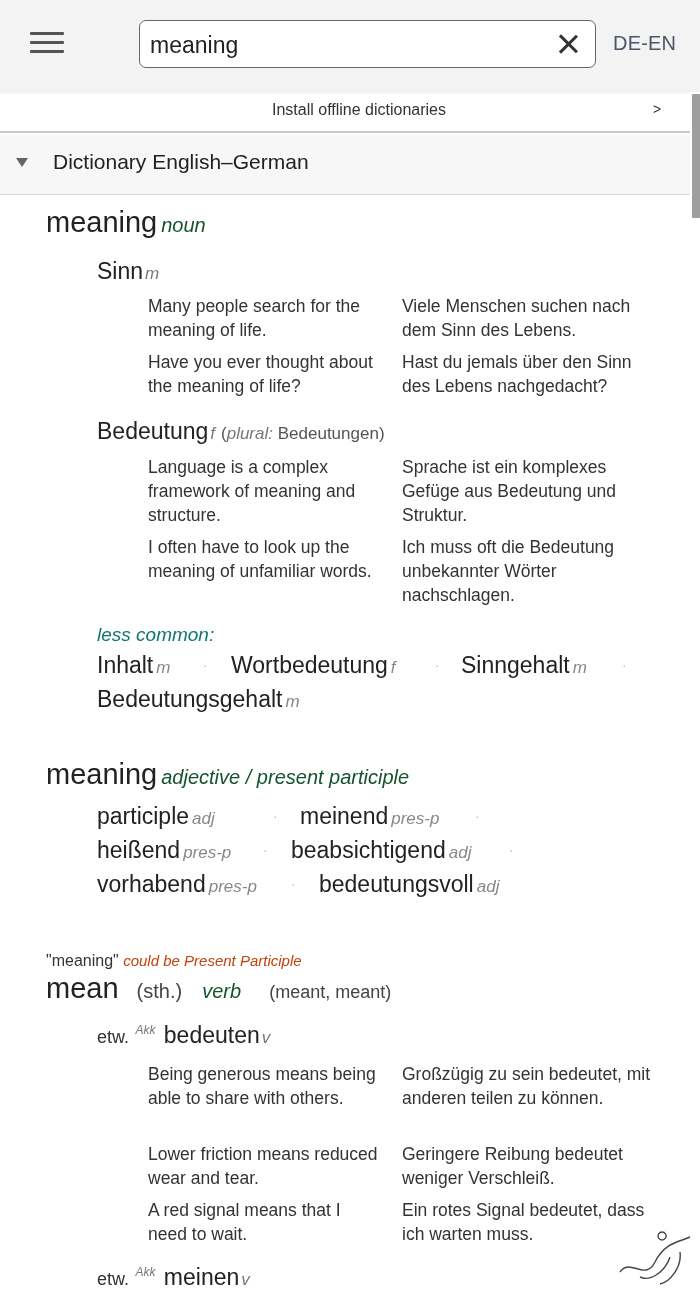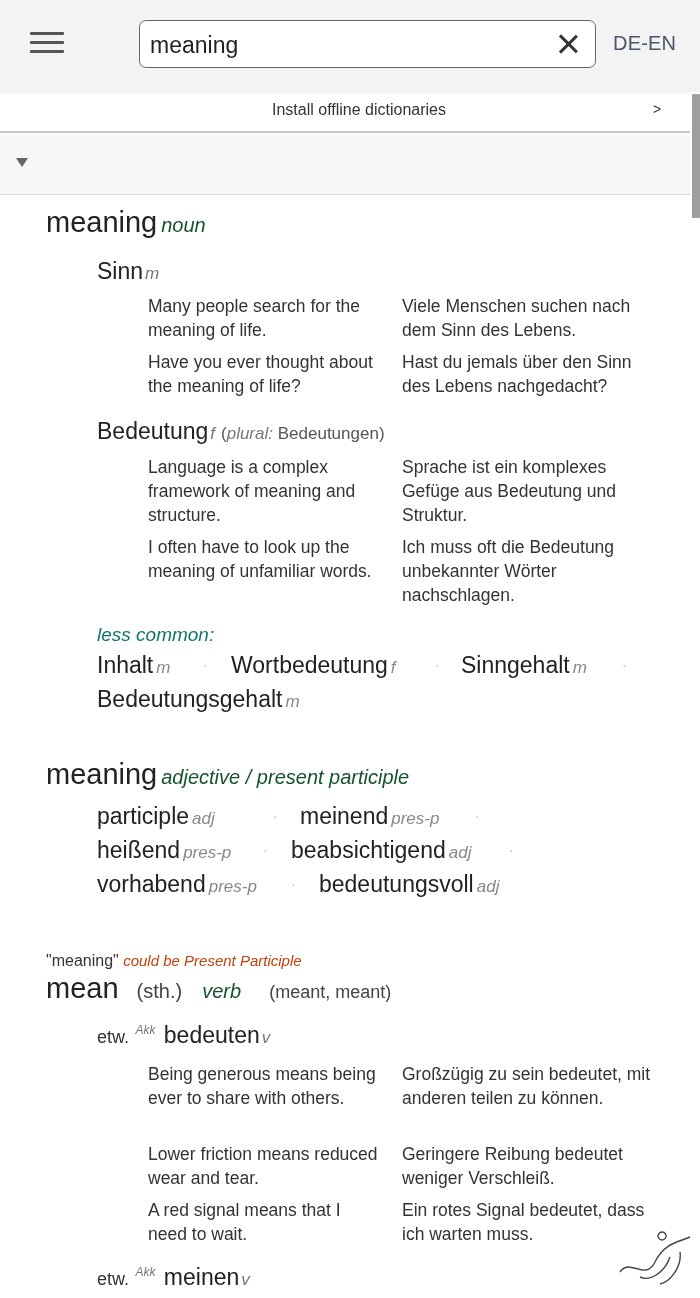--- a/index.html
+++ b/index.html
@@ -67,20 +67,21 @@
   <div class="lang-btn">DE-EN</div>
 </div>
 
 <div class="install-bar">
   <span class="install-text">Install offline dictionaries</span>
   <span class="install-chevron">&gt;</span>
 </div>
 
 <div class="dict-header">
   <div class="dict-arrow"></div>
+  <span class="dict-title">Dictionary English–German</span>
 </div>
 
 <div class="scrollbar"></div>
 
 <div class="entry-head" style="top:206px;">
   <span>meaning</span><span class="pos">noun</span>
 </div>
 
 <div class="sense" style="top:258px;">
   <span>Sinn</span><span class="g">m</span>
@@ -147,21 +148,21 @@
   <span>mean</span>
   <span class="gram" style="margin-left:10px;">(sth.)</span>
   <span class="pos" style="margin-left:12px;">verb</span>
   <span class="gram" style="margin-left:20px; font-size:18px;"><span>(</span><span>meant, meant</span><span>)</span></span>
 </div>
 
 <div class="sense" style="top:1022px;">
   <span class="pre">etw.</span>&nbsp;<sup>Akk</sup>&nbsp;<span>bedeuten</span><span class="g">v</span>
 </div>
 <div class="ex" style="top:1062px;">
-  <div class="en">Being generous means being ever to share with others.</div>
+  <div class="en">Being generous means being able to share with others.</div>
   <div class="de">Großzügig zu sein bedeutet, mit anderen teilen zu können.</div>
 </div>
 <div class="ex" style="top:1142px;">
   <div class="en">Lower friction means reduced wear and tear.</div>
   <div class="de">Geringere Reibung bedeutet weniger Verschleiß.</div>
 </div>
 <div class="ex" style="top:1198px;">
   <div class="en">A red signal means that I need to wait.</div>
   <div class="de">Ein rotes Signal bedeutet, dass ich warten muss.</div>
 </div>

